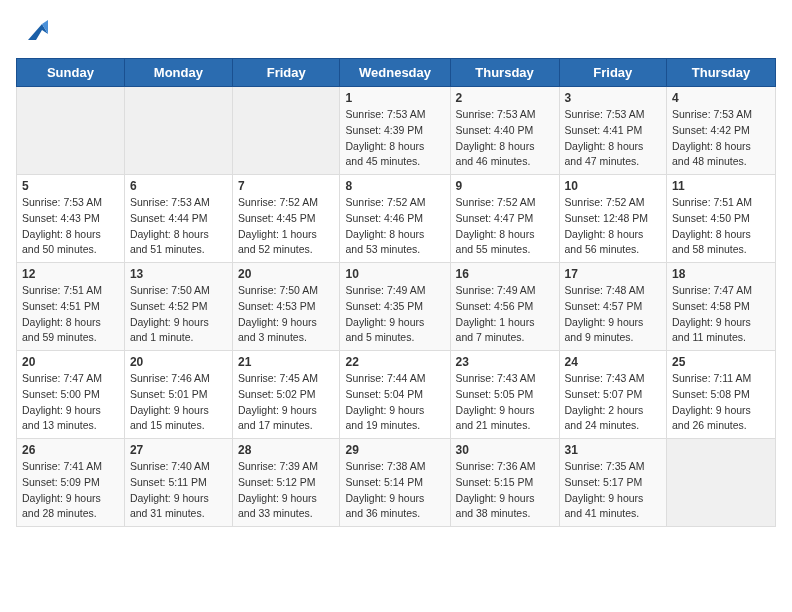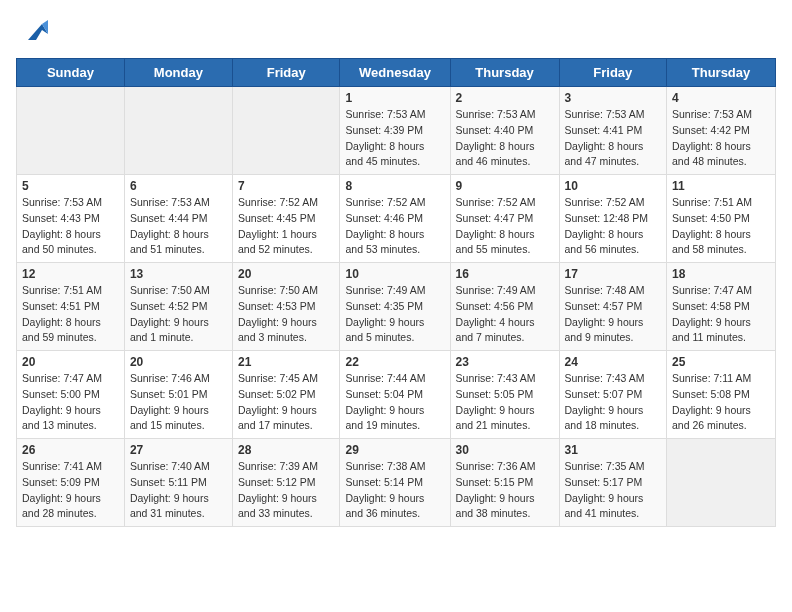--- a/index.html
+++ b/index.html
@@ -236,21 +236,21 @@
           <span>Sunrise: 7:49 AM</span><br>
           <span>Sunset: 4:35 PM</span><br>
           <span>Daylight: 9 hours and 5 minutes.</span>
         </div>
         </td>
         <td>
           <span class="day-number">16</span>
         <div class="day-info">
           <span>Sunrise: 7:49 AM</span><br>
           <span>Sunset: 4:56 PM</span><br>
-          <span>Daylight: 4 hours and 7 minutes.</span>
+          <span>Daylight: 1 hours and 7 minutes.</span>
         </div>
         </td>
         <td>
           <span class="day-number">17</span>
         <div class="day-info">
           <span>Sunrise: 7:48 AM</span><br>
           <span>Sunset: 4:57 PM</span><br>
           <span>Daylight: 9 hours and 9 minutes.</span>
         </div>
         </td>
@@ -302,21 +302,21 @@
           <span>Sunrise: 7:43 AM</span><br>
           <span>Sunset: 5:05 PM</span><br>
           <span>Daylight: 9 hours and 21 minutes.</span>
         </div>
         </td>
         <td>
           <span class="day-number">24</span>
         <div class="day-info">
           <span>Sunrise: 7:43 AM</span><br>
           <span>Sunset: 5:07 PM</span><br>
-          <span>Daylight: 9 hours and 18 minutes.</span>
+          <span>Daylight: 2 hours and 24 minutes.</span>
         </div>
         </td>
         <td>
           <span class="day-number">25</span>
         <div class="day-info">
           <span>Sunrise: 7:11 AM</span><br>
           <span>Sunset: 5:08 PM</span><br>
           <span>Daylight: 9 hours and 26 minutes.</span>
         </div>
         </td>

